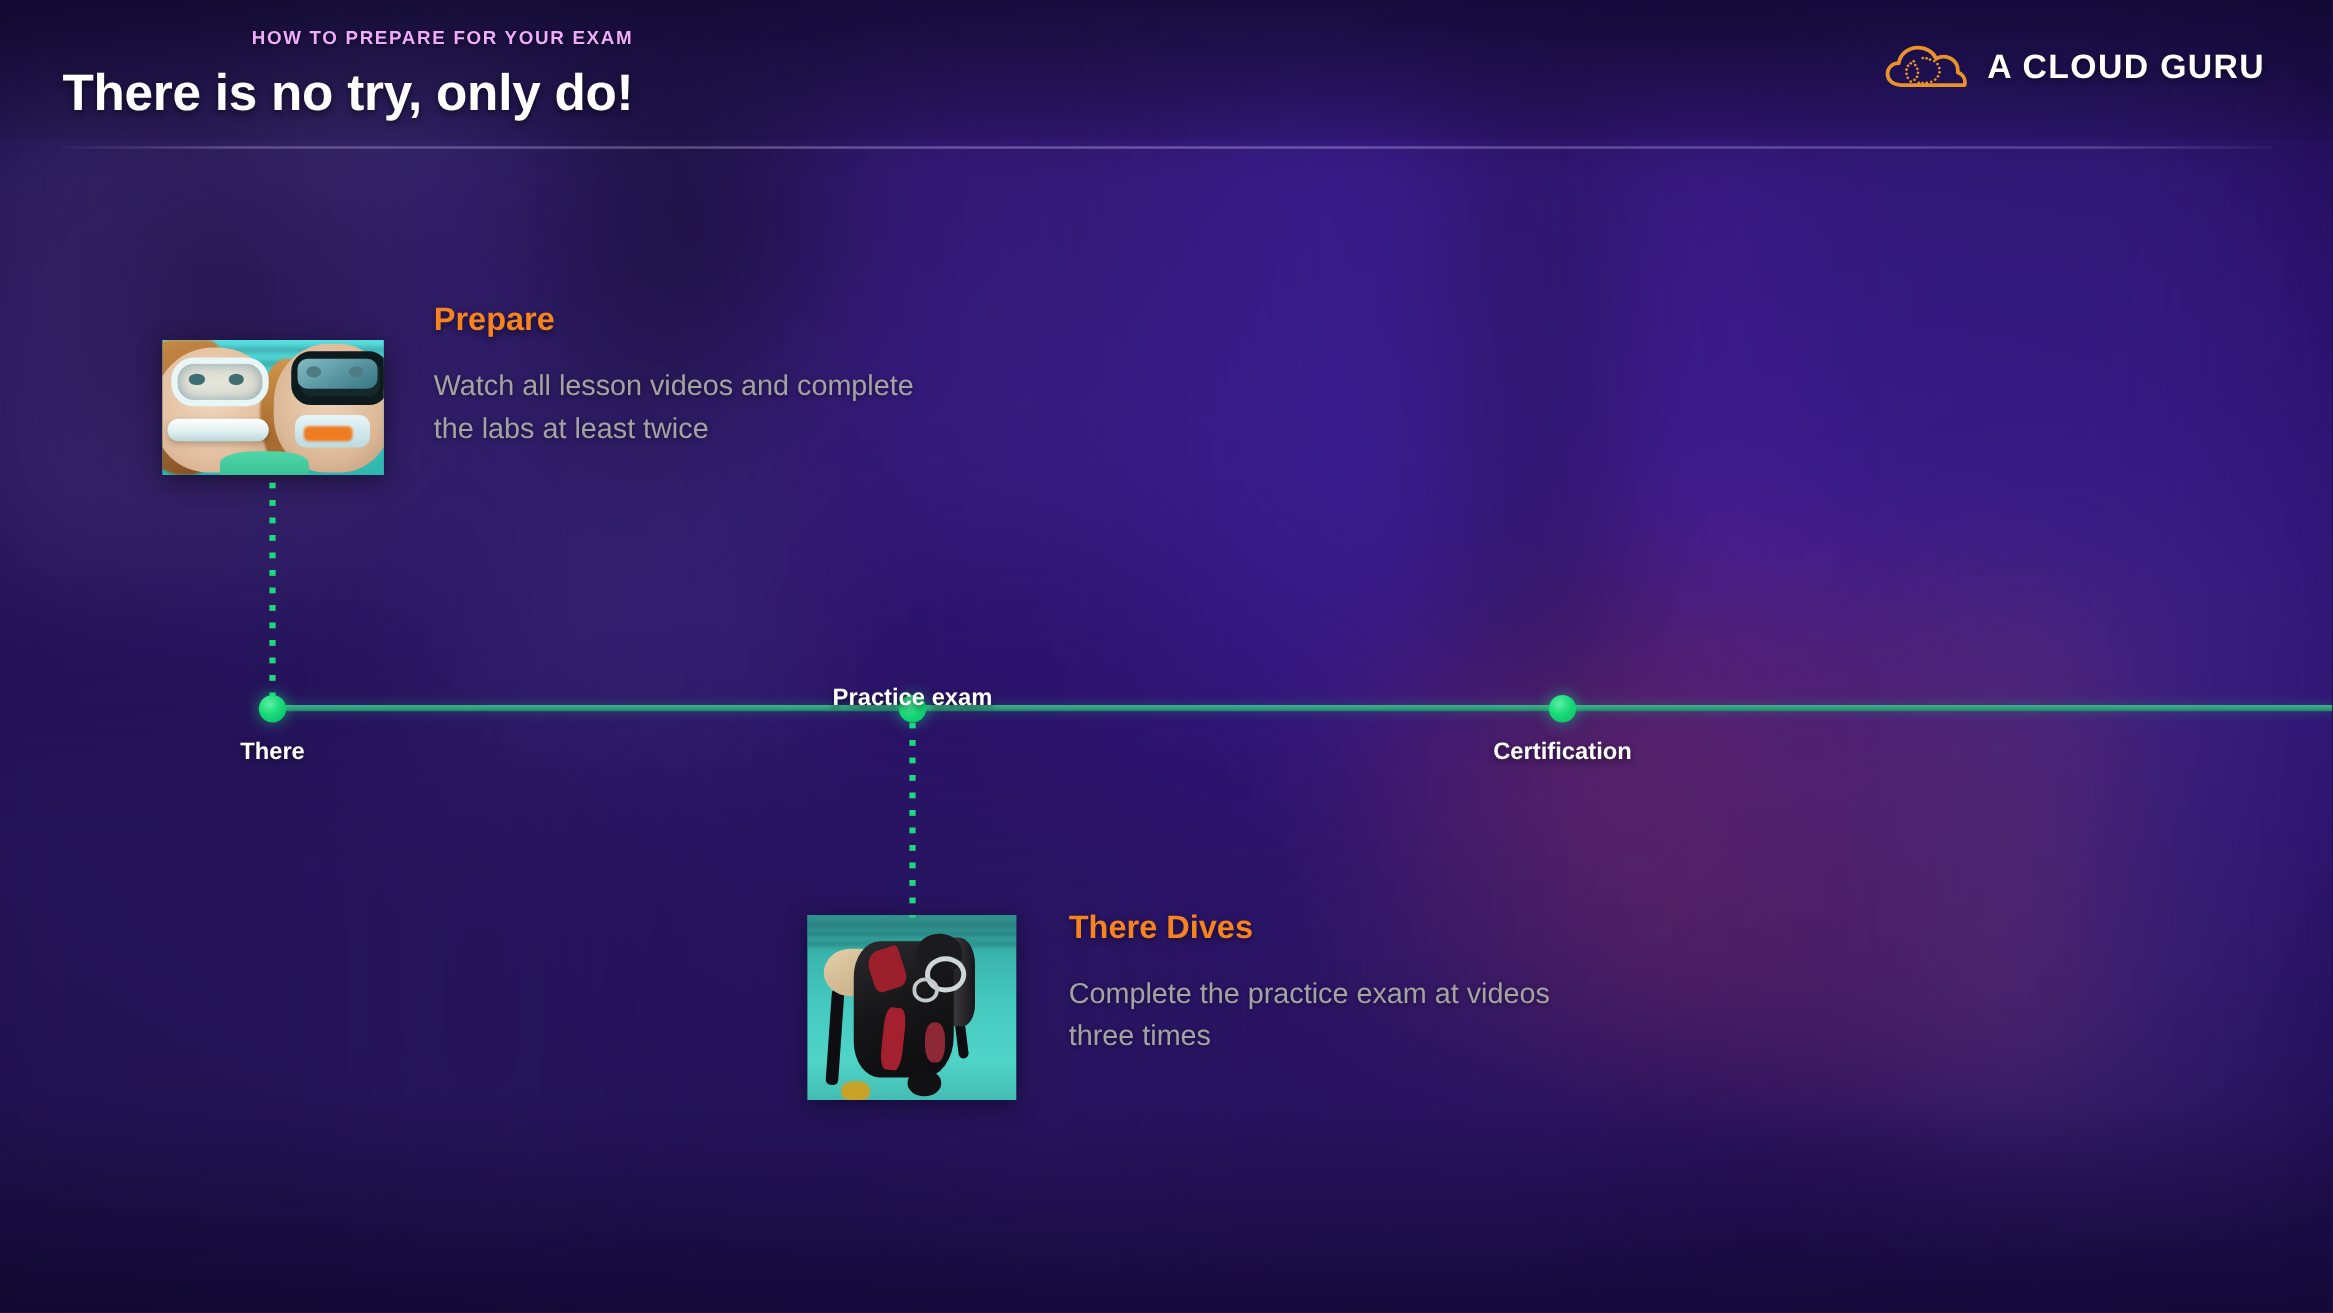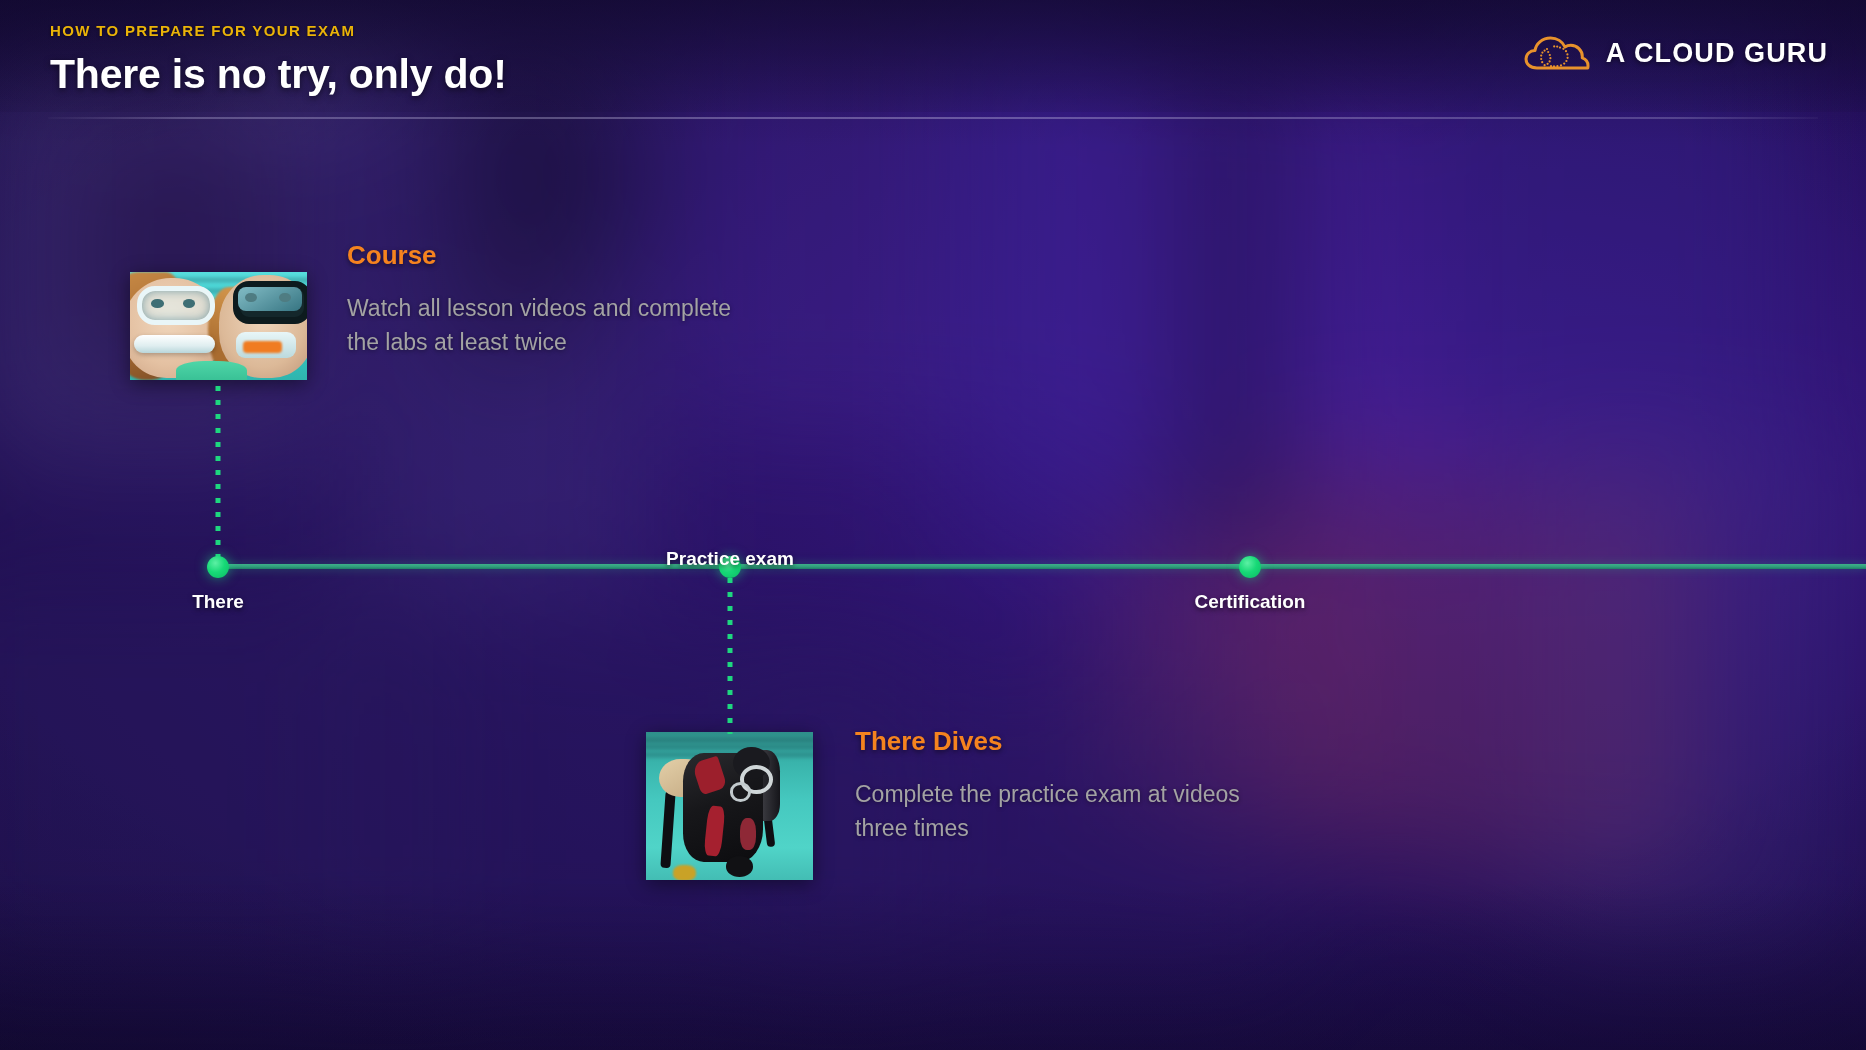--- a/index.html
+++ b/index.html
@@ -56,38 +56,39 @@
   }
   .bg-dark-top{
     position:absolute; left:0; top:0; right:0; height:112px;
     background:linear-gradient(to bottom, rgba(16,8,44,.62), rgba(16,8,44,.10));
   }
 
   
   .header{ position:absolute; left:50px; top:22px; z-index:20; }
   .kicker{
     font-size:15px; font-weight:bold; letter-spacing:1.35px;
-    color:#eab308; text-transform:uppercase;
+    color:#f0abfc; text-transform:uppercase;
     text-shadow:0 1px 3px rgba(0,0,0,.55);
+    text-align:right;
   }
   .title{
     margin-top:12px;
     font-size:41px; font-weight:bold; color:#ffffff;
     letter-spacing:-.2px;
     text-shadow:0 2px 6px rgba(0,0,0,.55);
   }
 
   .divider{
     position:absolute; left:48px; top:117px; width:1770px; height:2px; z-index:20;
     background:linear-gradient(to right, rgba(255,255,255,.02) 0%, rgba(205,200,235,.30) 8%, rgba(215,210,240,.34) 50%, rgba(200,196,232,.26) 92%, rgba(255,255,255,.03) 100%);
   }
 
   
   .logo{
-    position:absolute; right:38px; top:33px; z-index:20;
+    position:absolute; right:54px; top:33px; z-index:20;
     display:flex; align-items:center; gap:16px;
   }
   .logo-mark{ width:66px; height:40px; display:block; }
   .logo-text{
     font-size:27px; font-weight:bold; color:#ffffff;
     letter-spacing:1.1px; white-space:nowrap;
     text-shadow:0 2px 5px rgba(0,0,0,.5);
   }
 
   
@@ -333,21 +334,21 @@
     <div class="shape sn-tube-l"></div>
     <div class="shape sn-mask-r"></div>
     <div class="shape sn-lens-r"></div>
     <div class="shape sn-eye-r1"></div>
     <div class="shape sn-eye-r2"></div>
     <div class="shape sn-tube-r"></div>
     <div class="shape sn-logo-r"></div>
   </div>
 
   <div class="txtcol txt-prepare">
-    <div class="blk-title">Course</div>
+    <div class="blk-title">Prepare</div>
     <div class="blk-body">Watch all lesson videos and complete the labs at least twice</div>
   </div>
 
   <div class="thumb thumb-deep">
     <div class="water w-dive"></div>
     <div class="ripple" style="top:4%"></div>
     <div class="ripple" style="top:9%"></div>
     <div class="ripple" style="top:14%"></div>
     <div class="shape dv-hose1"></div>
     <div class="shape dv-hose2"></div>

